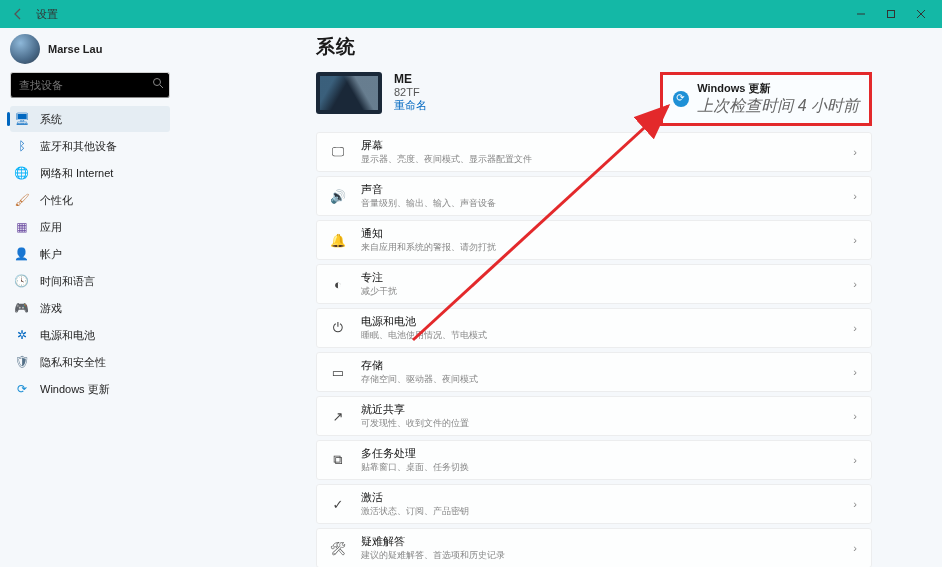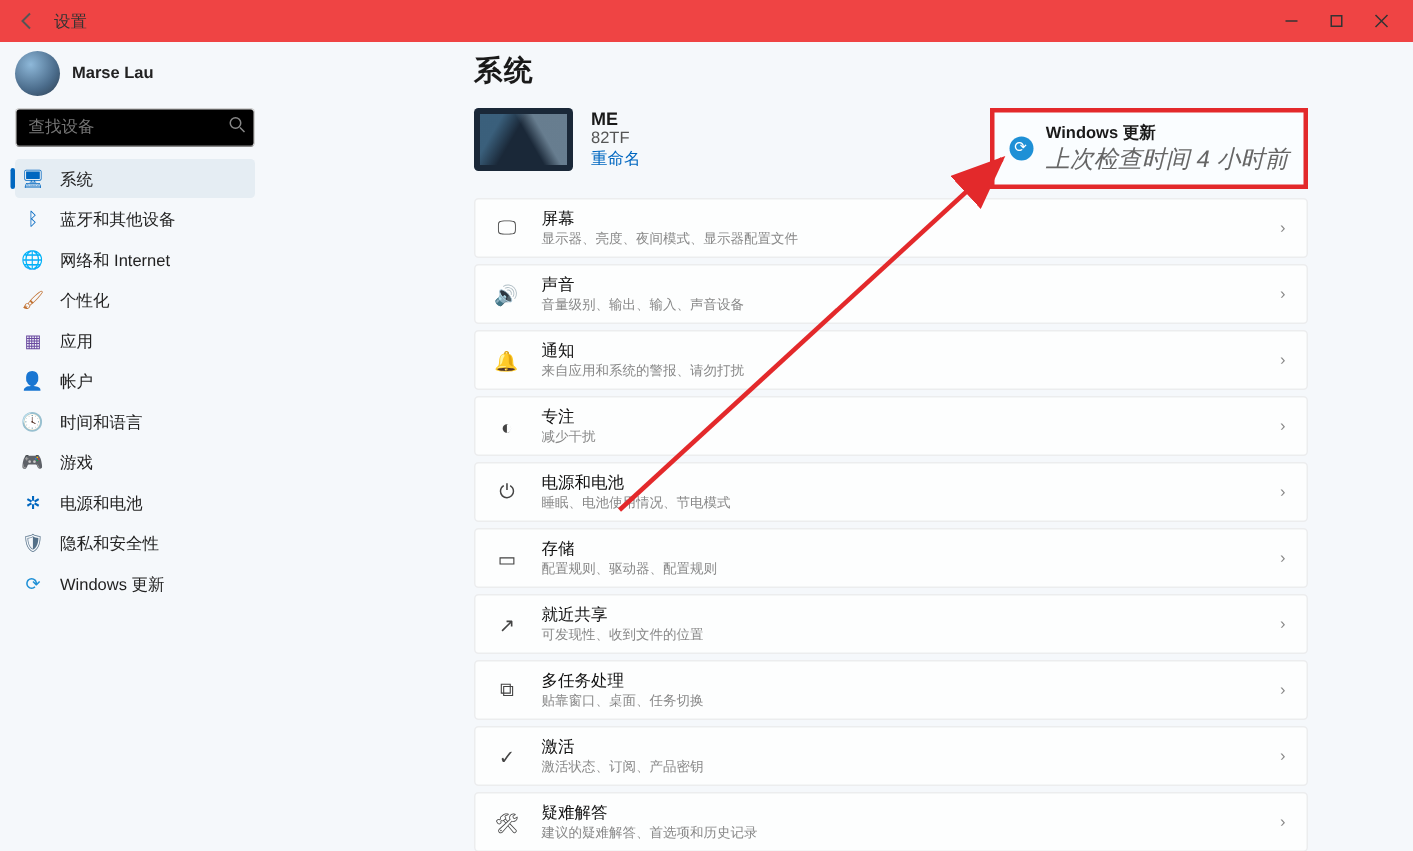--- a/index.html
+++ b/index.html
@@ -12,21 +12,21 @@
     height: 567px;
     overflow: hidden;
     position: relative;
   }
   
   .titlebar {
     height: 28px;
     display: flex;
     align-items: center;
     padding: 0 6px;
-    background: #ef4444;
+    background: #14b8a6;
   }
   .titlebar .back {
     width: 24px; height: 24px;
     display: flex; align-items: center; justify-content: center;
     color: #555;
   }
   .titlebar .title {
     font-size: 11px;
     color: #333;
     margin-left: 6px;
@@ -353,21 +353,21 @@
           <div class="rtext">
             <div class="rtitle">电源和电池</div>
             <div class="rsub">睡眠、电池使用情况、节电模式</div>
           </div>
           <span class="chev">›</span>
         </div>
         <div class="row">
           <span class="ricon">▭</span>
           <div class="rtext">
             <div class="rtitle">存储</div>
-            <div class="rsub">配置规则、驱动器、配置规则</div>
+            <div class="rsub">存储空间、驱动器、夜间模式</div>
           </div>
           <span class="chev">›</span>
         </div>
         <div class="row">
           <span class="ricon">↗</span>
           <div class="rtext">
             <div class="rtitle">就近共享</div>
             <div class="rsub">可发现性、收到文件的位置</div>
           </div>
           <span class="chev">›</span>

